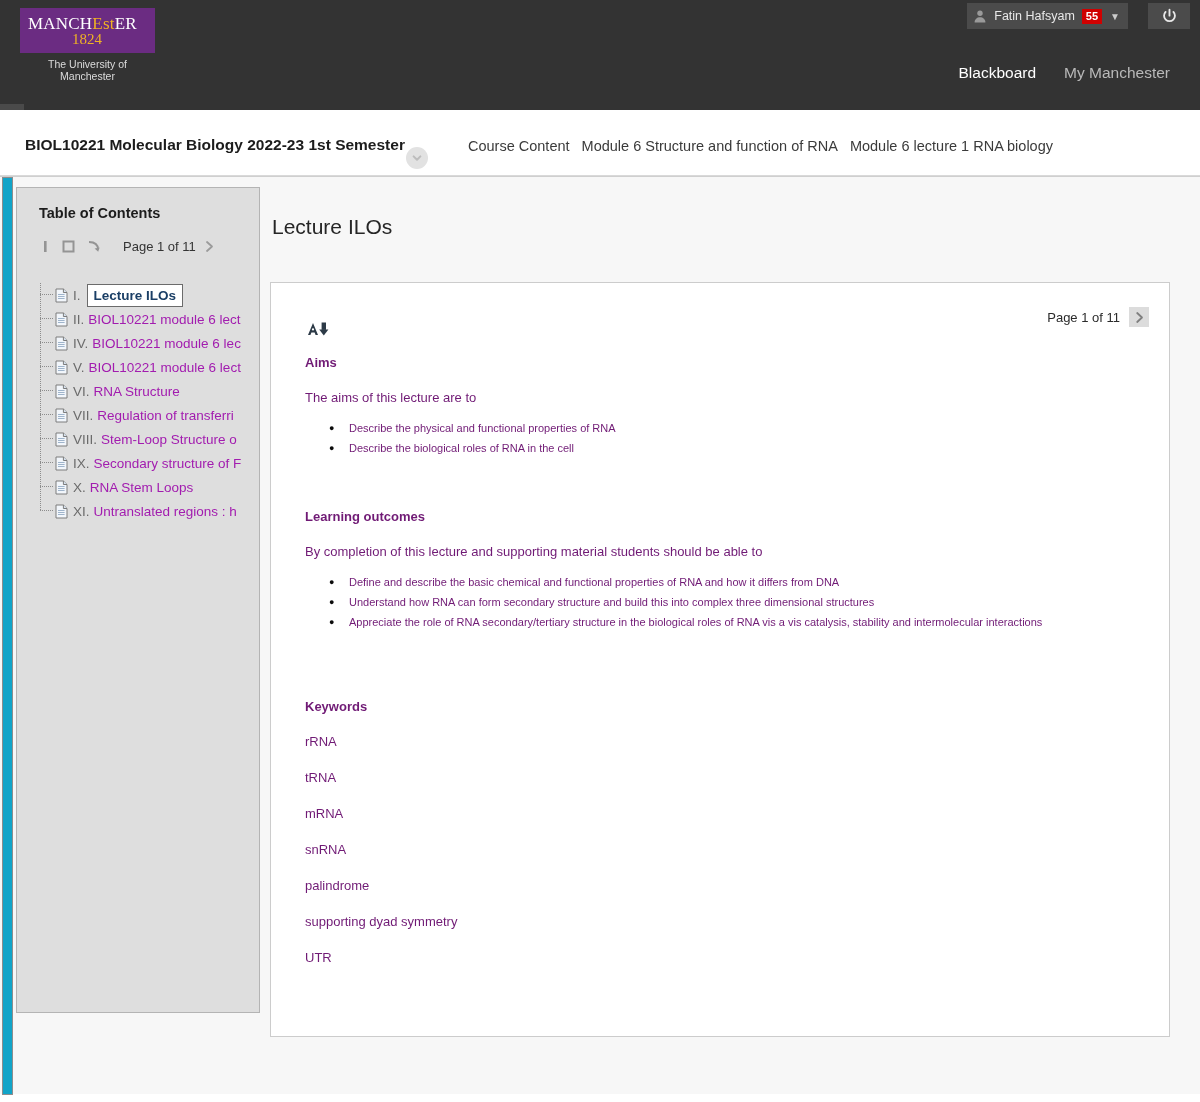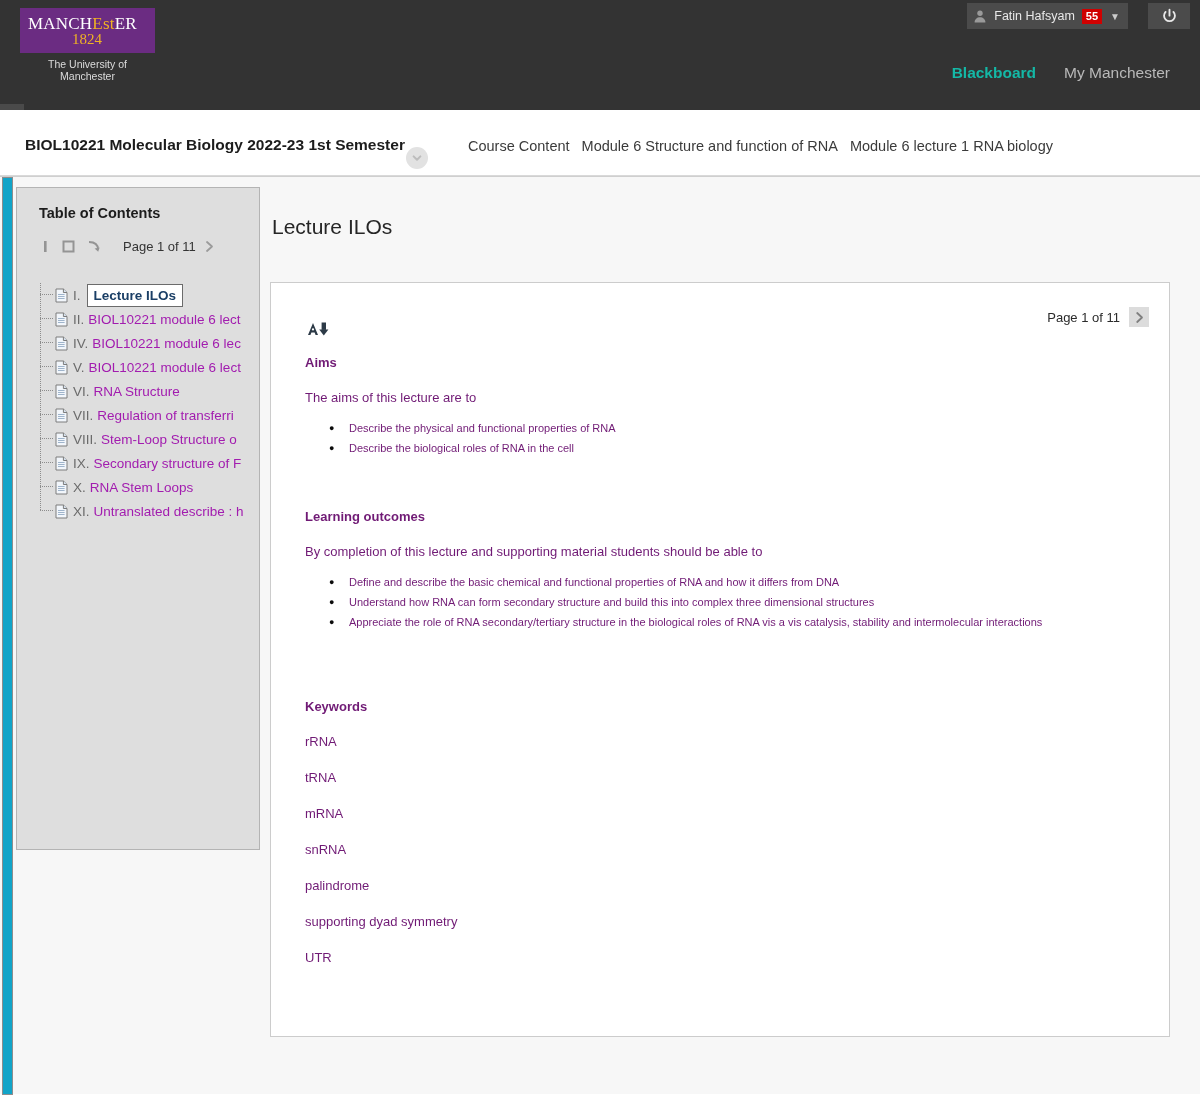--- a/index.html
+++ b/index.html
@@ -98,22 +98,22 @@
     align-items: flex-end;
     gap: 28px;
   }
   .nav-tab {
     font-size: 15.5px;
     color: #b9b9b9;
     padding-bottom: 4px;
     white-space: nowrap;
   }
   .nav-tab.active {
-    color: #14b8a6;
-    font-weight: bold;
+    color: #ffffff;
+    font-weight: normal;
   }
   .tab-underline {
     position: absolute;
     left: 888px; top: 126px;
     width: 130px; height: 4px;
     background: #cc7fe0;
   }
 
   .link-tab {
     position: absolute;
@@ -171,21 +171,21 @@
     left: 2px; top: 0;
     width: 11px; height: 918px;
     background: #12a4c8;
     border: 1px solid #8d8d8d;
   }
 
   
   .toc-panel {
     position: absolute;
     left: 16px; top: 10px;
-    width: 244px; height: 663px;
+    width: 244px; height: 826px;
     background: #dedede;
     border: 1px solid #b4b4b4;
   }
   .toc-title {
     position: absolute;
     left: 22px; top: 17px;
     font-size: 14.5px;
     font-weight: bold;
     color: #1c1c1c;
   }
@@ -571,21 +571,21 @@
         <span class="vline"></span>
         <span class="connector"></span>
         <span class="doc-ico">
           <svg width="13" height="15" viewBox="0 0 13 15">
               <path d="M1 1 H8.4 L12 4.5 V14 H1 Z" fill="#f2f6fb" stroke="#7c7c7c" stroke-width="1"></path>
               <path d="M8.4 1 V4.5 H12" fill="#d7e3f0" stroke="#7c7c7c" stroke-width="1"></path>
               <path d="M3 6.5 H9.6 M3 8.5 H9.6 M3 10.5 H9.6" stroke="#9fb4cb" stroke-width="1"></path>
             </svg>
         </span>
         <span class="toc-num">XI.</span>
-        <span class="toc-label">Untranslated describe : h</span>
+        <span class="toc-label">Untranslated regions : h</span>
       </div>
 
     </div>
   </div>
 
   <div class="content-head">Lecture ILOs</div>
 
   <div class="content-card">
 
     <div class="card-pager">

